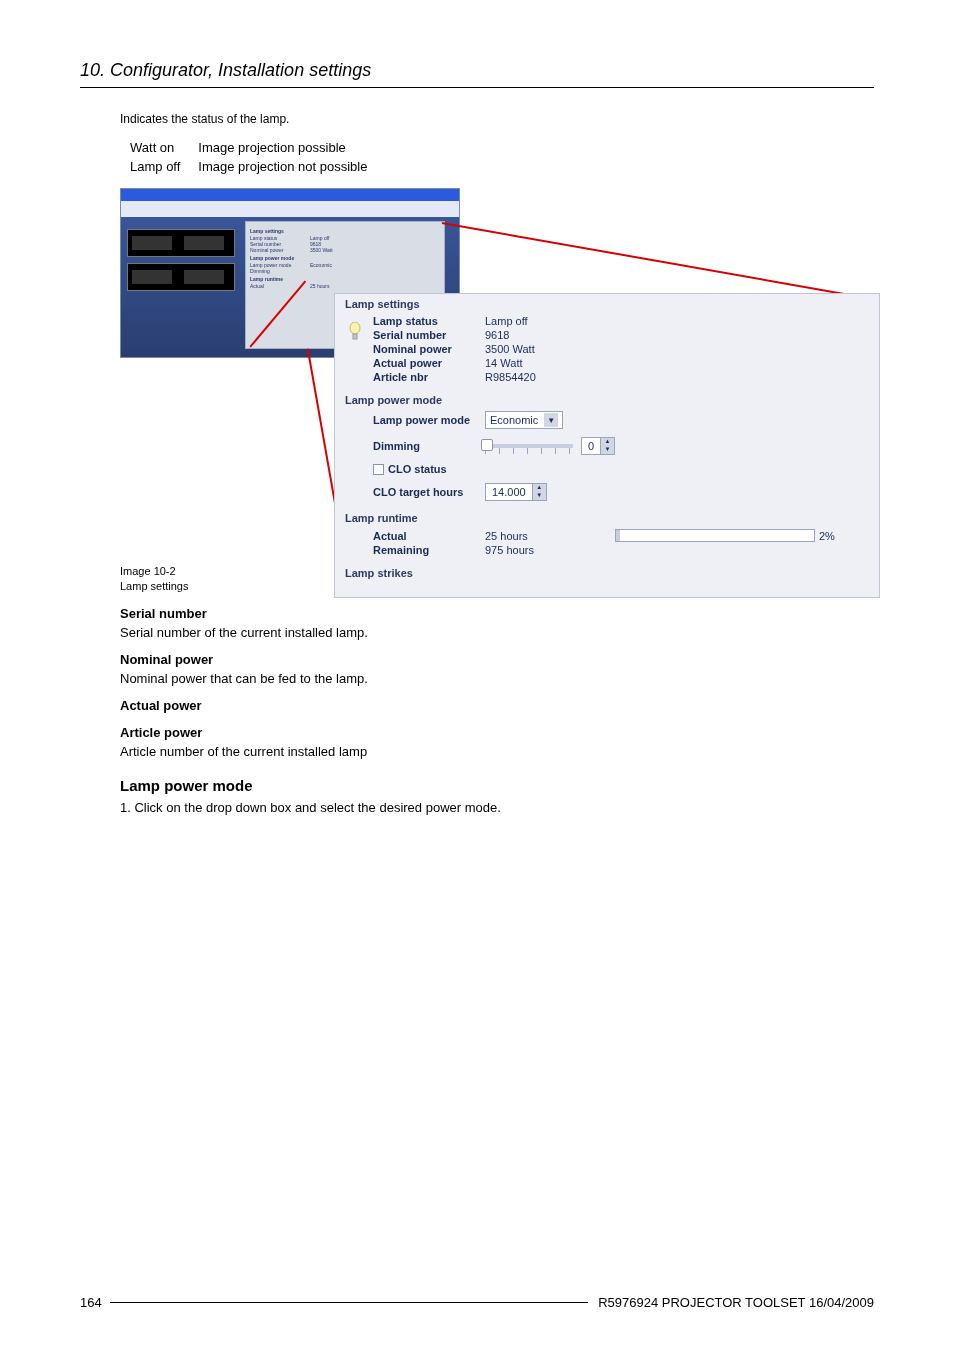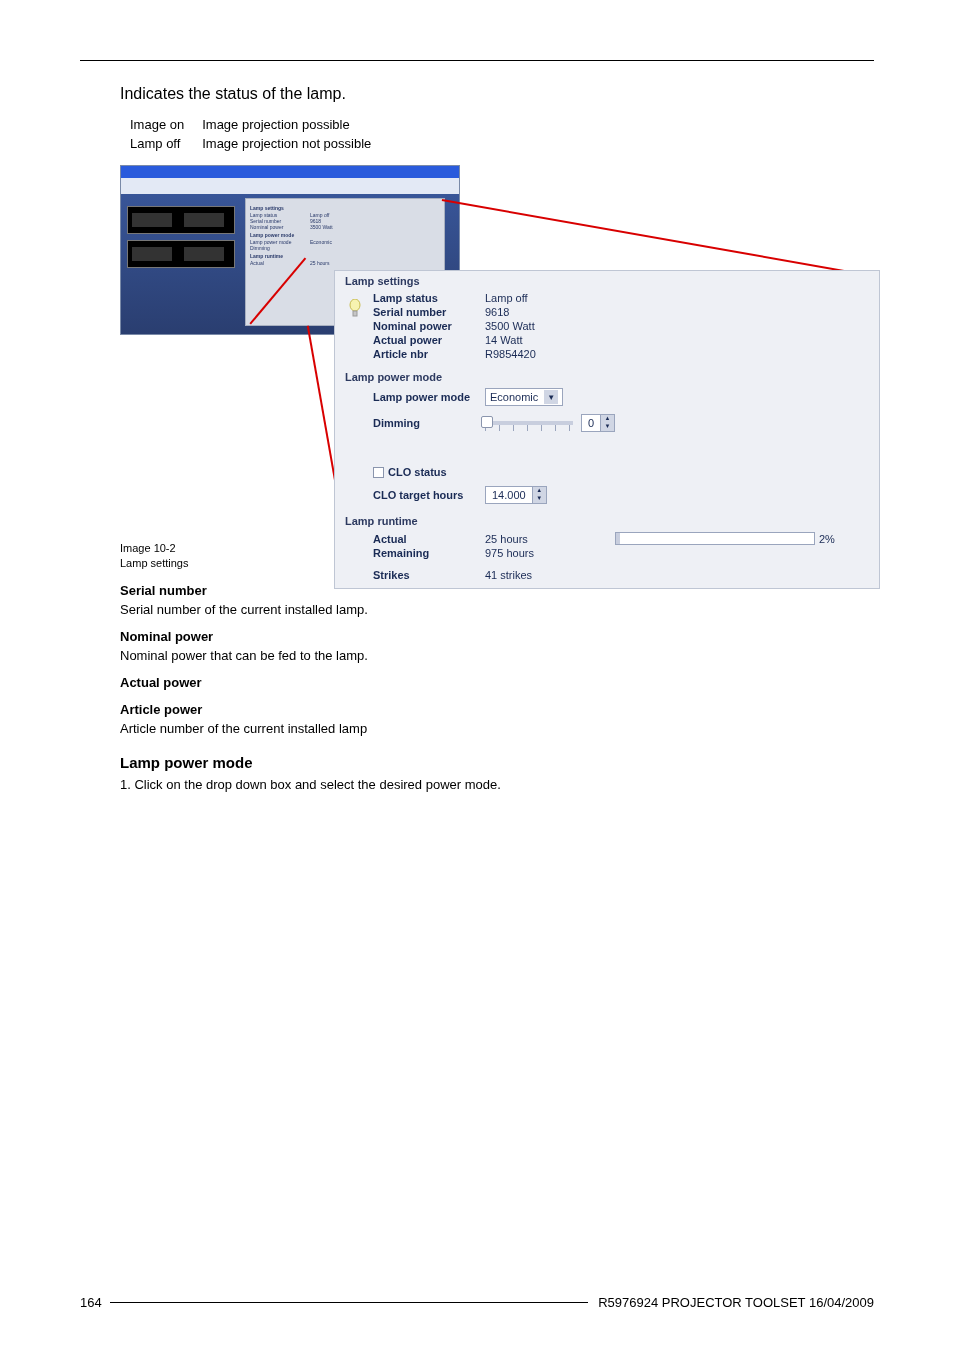--- a/index.html
+++ b/index.html
@@ -20,21 +20,21 @@
     font-size: 18px;
     font-weight: normal;
     margin: 0 0 6px 0;
   }
   hr.topline {
     border: none;
     border-top: 1.5px solid #000;
     margin: 0 0 24px 0;
   }
   .body-text {
-    font-size: 16px;
+    font-size: 12px;
     margin: 8px 0 12px 40px;
   }
   .status-table {
     margin: 0 0 12px 50px;
     font-size: 13px;
     border-collapse: collapse;
   }
   .status-table td { padding: 2px 18px 2px 0; }
   .screenshot-wrap {
     margin: 0 0 6px 40px;
@@ -174,28 +174,29 @@
   }
   .footer .pg { margin-right:8px; }
   .footer .line { flex:1; border-top:1px solid #000; height:1px; }
   .footer .doc { margin-left:10px; }
 </style>
 </head>
 <body>
 
 <div class="page">
 
+  <div class="section-title">10. Configurator, Installation settings</div>
   <hr class="topline">
 
   <p class="body-text">Indicates the status of the lamp.</p>
 
   <table class="status-table">
     <tbody>
         <tr>
-      <td>Image on</td>
+      <td>Watt on</td>
       <td>Image projection possible</td>
     </tr>
     <tr>
       <td>Lamp off</td>
       <td>Image projection not possible</td>
     </tr>
   </tbody>
     </table>
 
   <div class="screenshot-wrap">
@@ -298,21 +299,21 @@
               <div class="spin">
                 <span class="val">0</span>
                 <div class="btns">
                     <div>▲</div>
                     <div>▼</div>
                   </div>
               </div>
             </div>
           </div>
           <div class="kv" style="margin-top:6px; align-items:center;">
-            <div class="k" style="display:flex; align-items:center;margin-top:26px;">
+            <div class="k" style="display:flex; align-items:center;">
               <span class="checkbox"></span>
               <span>CLO status</span>
             </div>
           </div>
           <div class="kv" style="align-items:center; margin-top:6px;">
             <div class="k">CLO target hours</div>
             <div class="v">
               <div class="spin">
                 <span class="val">14.000</span>
                 <div class="btns">
@@ -337,28 +338,23 @@
               </div>
             <span style="margin-left:4px;">2%</span>
           </div>
           <div class="runtime-row">
             <div class="k">Remaining</div>
             <div class="v">975 hours</div>
           </div>
         </div>
       </div>
 
+      <div class="grp-title">Lamp strikes</div>
       <div class="grp-body">
         <div class="bulb"></div>
-        <div style="flex:1">
-          <div class="kv">
-            <div class="k">Strikes</div>
-            <div class="v">41 strikes</div>
-          </div>
-        </div>
       </div>
 
     </div>
   </div>
 
   <div class="img-caption">
     <span>Image 10-2</span><br>
     <span>Lamp settings</span>
   </div>
 

